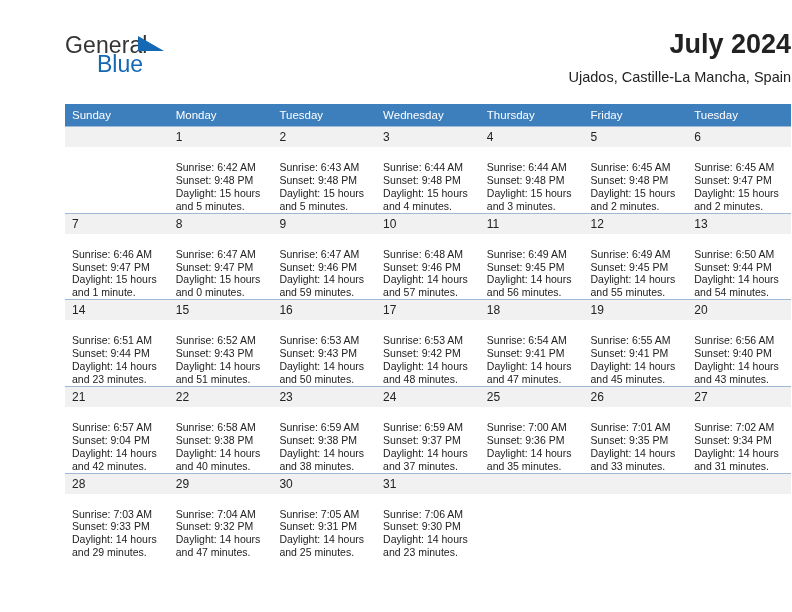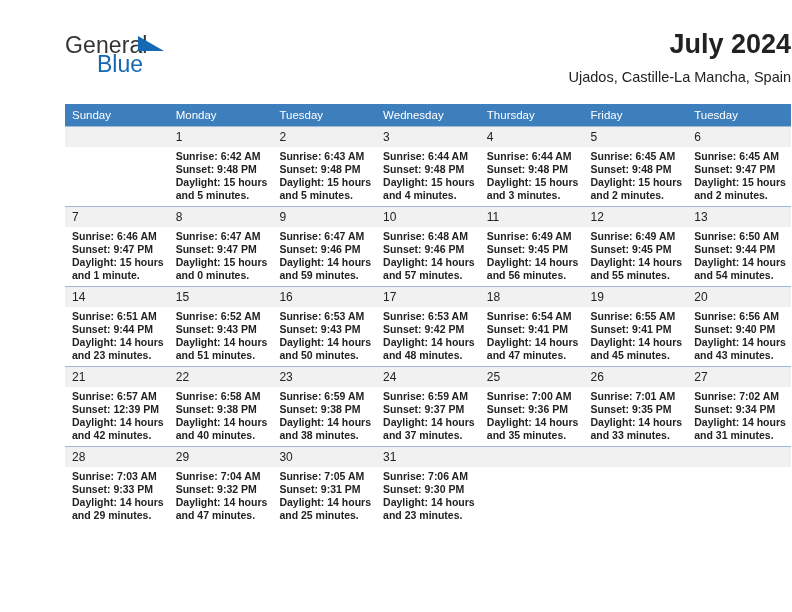--- a/index.html
+++ b/index.html
@@ -118,25 +118,24 @@
   .daynum {
     background: #f1f1f1;
     font-size: 12px;
     line-height: 16px;
     color: #222222;
     padding: 2px 0 2px 7px;
     height: 16px;
   }
   .daynum.empty { color: transparent; }
   .cellbody {
-    padding: 3px 5px 0 7px;
+    padding: 14px 5px 0 7px;
     font-size: 10.5px;
     line-height: 12.9px;
     color: #222222;
-    font-weight: bold;
   }
   .cellbody div { white-space: nowrap; }
   td.blank .daynum { background: #f1f1f1; }
   td.blank .cellbody { visibility: hidden; }
 </style>
 </head>
 <body>
 
 <div class="page">
 
@@ -361,21 +360,21 @@
               <div>Daylight: 14 hours</div>
               <div>and 43 minutes.</div>
             </div>
           </td>
         </tr>
         <tr class="week-row">
           <td>
             <div class="daynum">21</div>
             <div class="cellbody">
               <div>Sunrise: 6:57 AM</div>
-              <div>Sunset: 12:39 PM</div>
+              <div>Sunset: 9:04 PM</div>
               <div>Daylight: 14 hours</div>
               <div>and 42 minutes.</div>
             </div>
           </td>
           <td>
             <div class="daynum">22</div>
             <div class="cellbody">
               <div>Sunrise: 6:58 AM</div>
               <div>Sunset: 9:38 PM</div>
               <div>Daylight: 14 hours</div>

